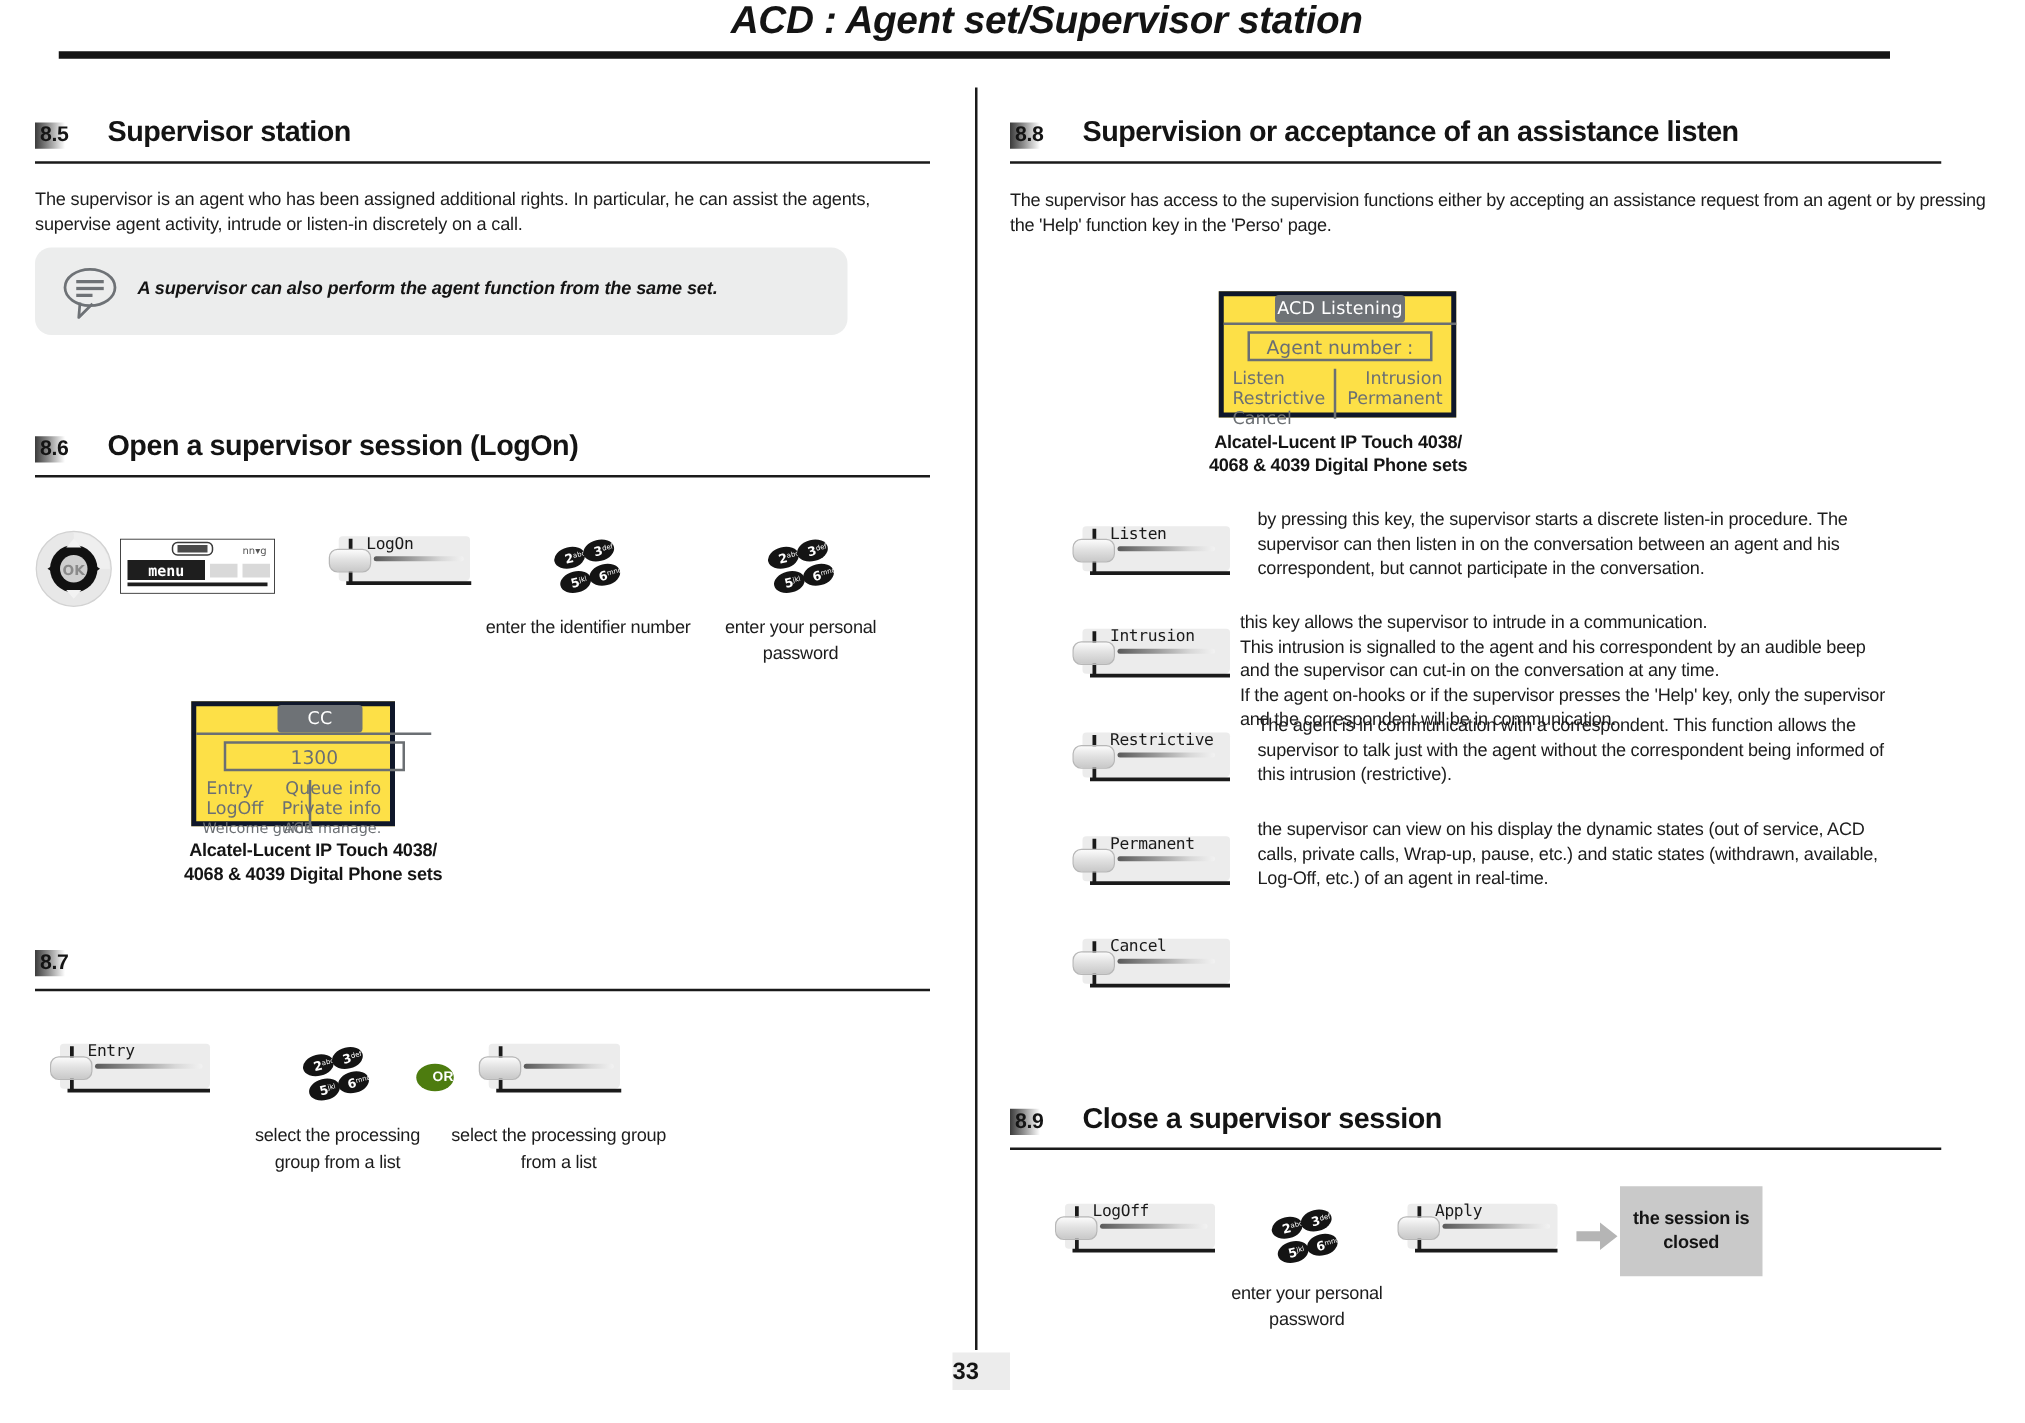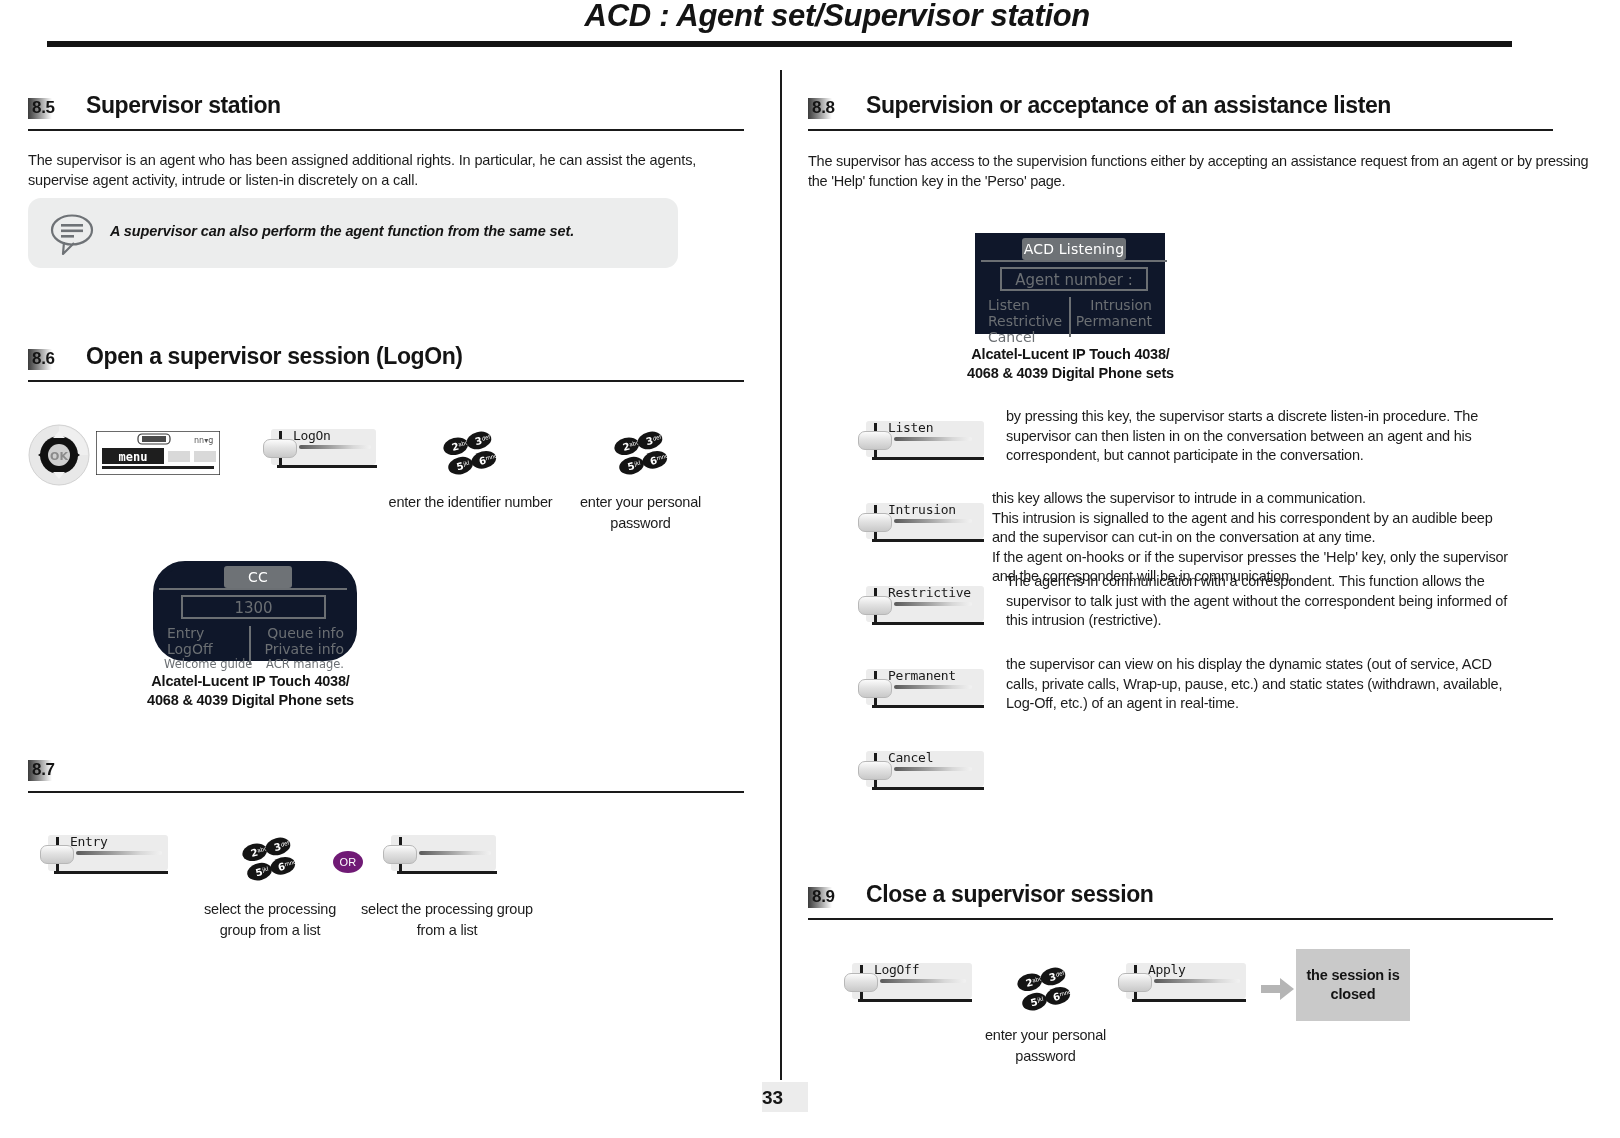--- a/index.html
+++ b/index.html
@@ -174,22 +174,22 @@
     width: 56px; height: 50px;
   }
   .keypad svg { display: block; }
 
   
   .navigator { position: relative; }
 
   
   .screen {
     position: absolute;
-    background: #0f172a;
-    border: 6px solid #0f172a;
+    background: #fde047;
+    border: 4px solid #0f172a;
     box-sizing: border-box;
   }
   .screen-tab {
     position: absolute;
     background: #6e7276;
     color: #ffffff;
     font-size: 14px;
     text-align: center;
     border-radius: 3px;
     font-family: "DejaVu Sans", sans-serif;
@@ -239,25 +239,25 @@
     color: #1c1c1c;
     text-align: center;
     letter-spacing: -0.2px;
   }
 
   
   .or-badge {
     position: absolute;
     width: 30px; height: 22px;
     border-radius: 50%;
-    background: #701a75;
+    background: #4d7c0f;
     color: #ffffff;
     font-size: 11px;
-    font-weight: normal;
-    text-align: center;
+    font-weight: bold;
+    text-align: right;
     line-height: 22px;
     letter-spacing: 0.2px;
   }
 
   
   .desc {
     position: absolute;
     font-size: 14.5px;
     line-height: 19.5px;
     color: #1c1c1c;
@@ -426,21 +426,21 @@
           <g>
             <ellipse cx="40" cy="34" rx="12.5" ry="8.5" fill="#141414"></ellipse>
             <text x="35" y="38" font-family="DejaVu Sans, sans-serif" font-size="10" font-weight="bold" fill="#ffffff">6</text>
             <text x="42" y="35" font-family="DejaVu Sans, sans-serif" font-size="5.5" fill="#ffffff">mno</text>
           </g>
         </g>
       </svg>
     </div>
     <div class="caption" style="left:520px; top:68px; width:185px;">enter your personal password</div>
 
-    <div class="screen" style="left:125px; top:137px; width:204px; height:100px;border-radius:32px;">
+    <div class="screen" style="left:125px; top:137px; width:163px; height:100px;">
       <div class="screen-tab" style="left:65px; top:-1px; width:68px; height:22px; line-height:22px;">CC</div>
       <div class="screen-sep" style="left:0; top:21px; width:188px;"></div>
       <div class="screen-field" style="left:22px; top:28px; width:145px; height:24px; line-height:22px;">1300</div>
       <div class="screen-vsep" style="left:90px; top:59px; height:38px;"></div>
       <div class="screen-item" style="left:8px; top:58px;">Entry</div>
       <div class="screen-item" style="left:8px; top:74px;">LogOff</div>
       <div class="screen-item" style="left:5px; top:90px; font-size:11.5px;">Welcome guide</div>
       <div class="screen-item" style="right:7px; top:58px;">Queue info</div>
       <div class="screen-item" style="right:7px; top:74px;">Private info</div>
       <div class="screen-item" style="right:7px; top:90px; font-size:11.5px;">ACR manage.</div>

